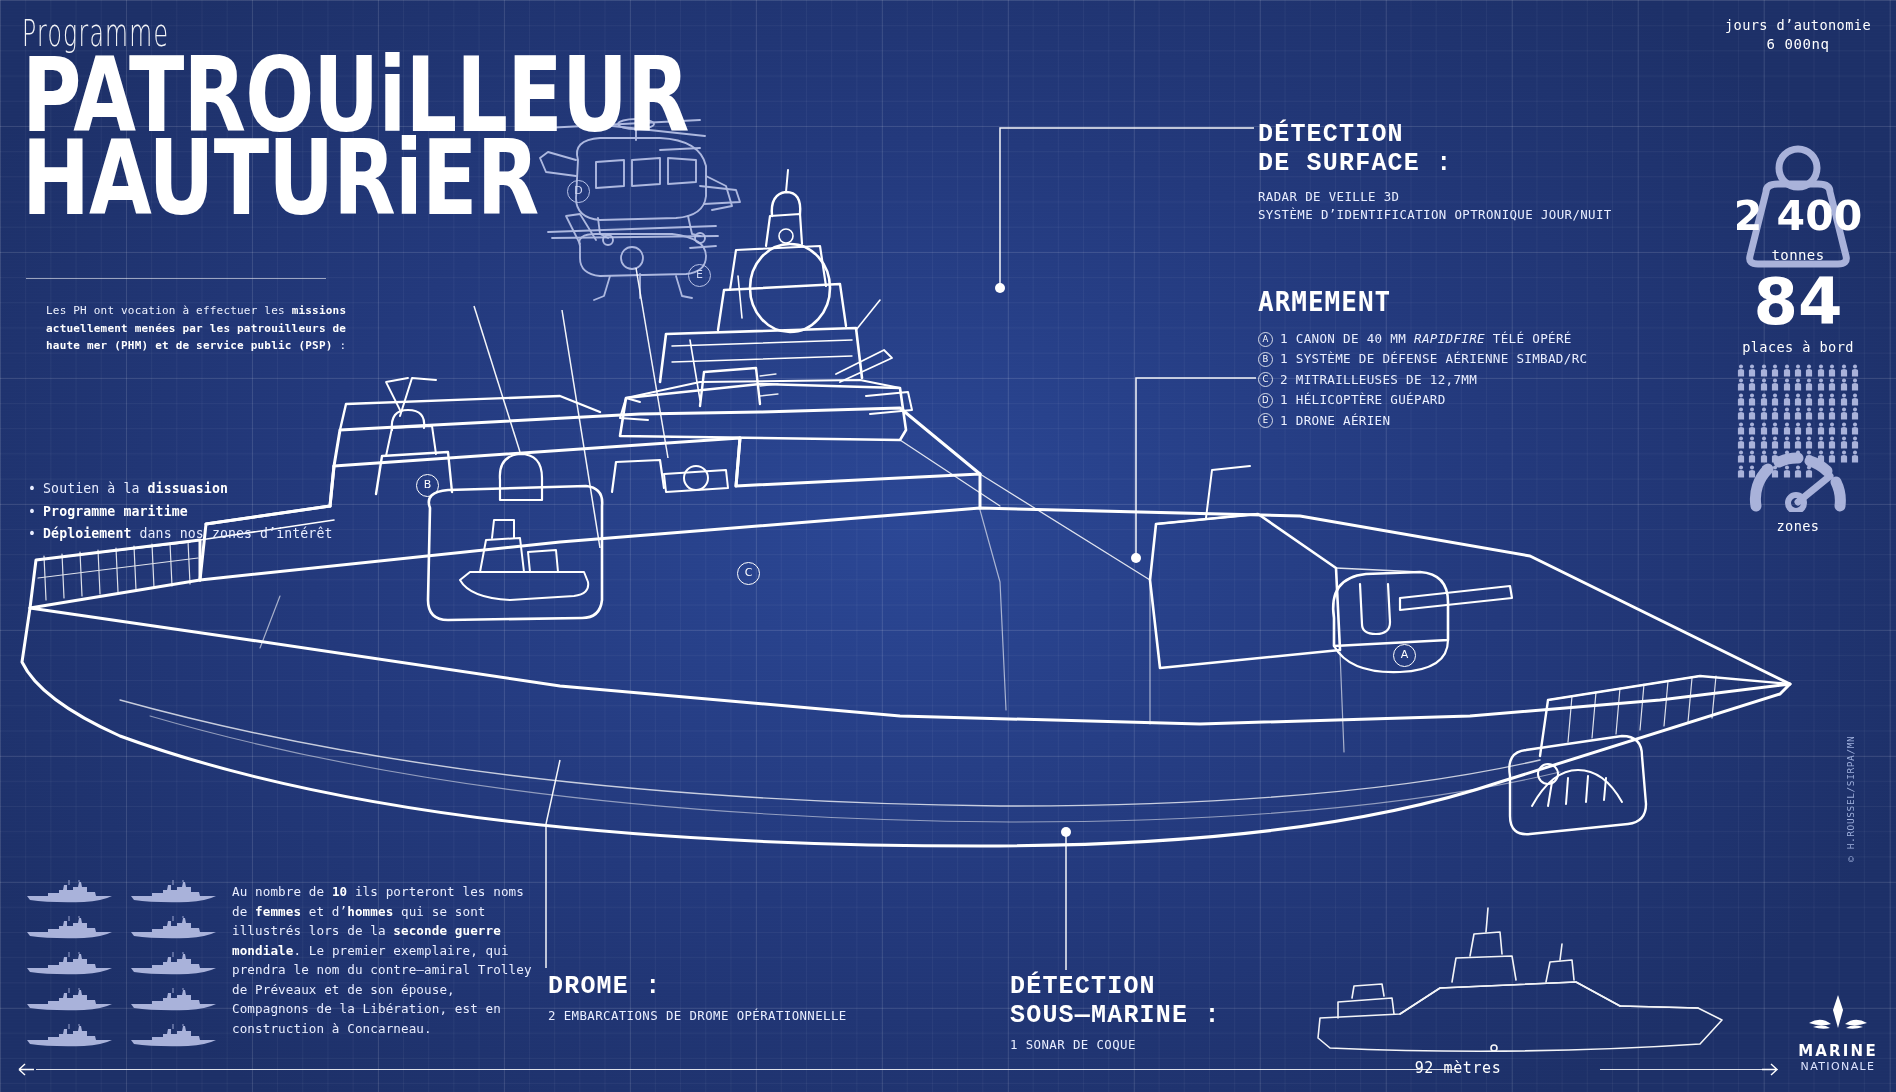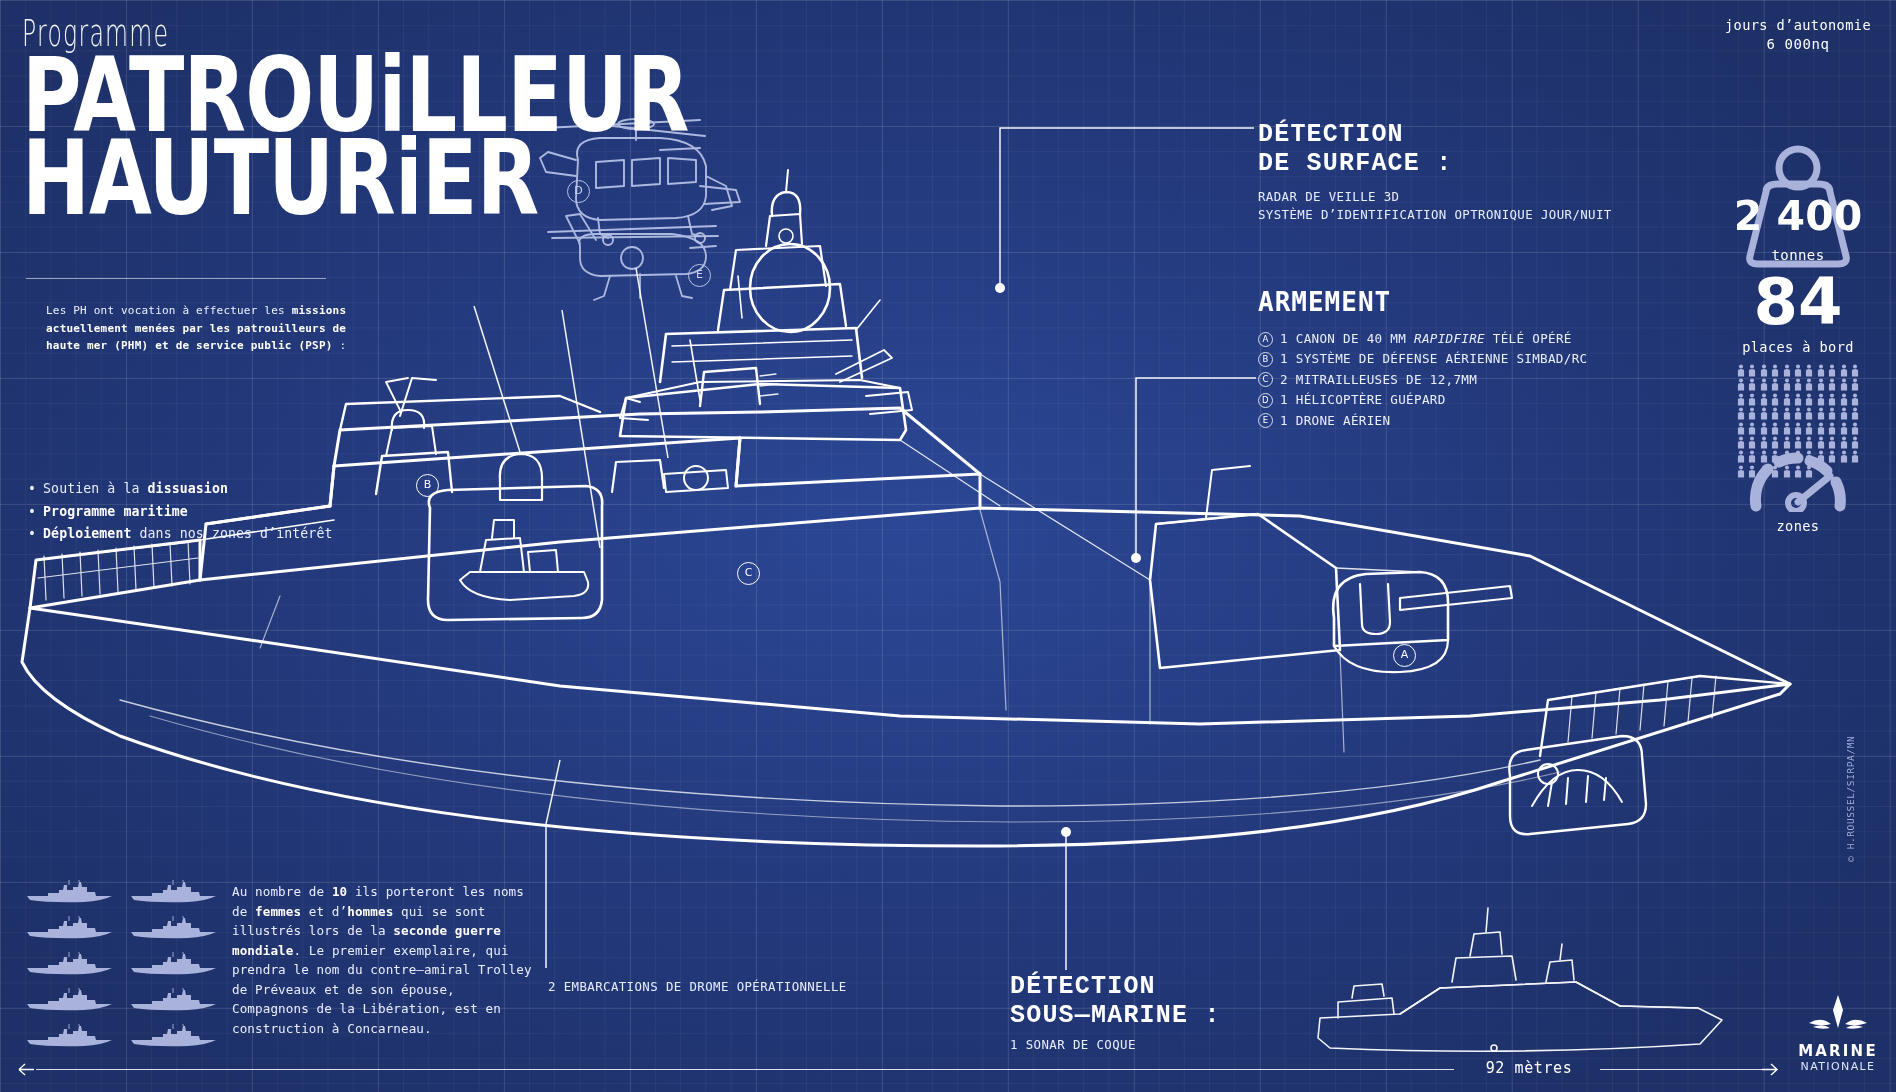--- a/index.html
+++ b/index.html
@@ -156,21 +156,21 @@
     color:#e9edff; font-size:12.6px; line-height:1.55; letter-spacing:.1px;
   }
   #note b { font-weight:bold; color:#fff; }
 
   
   #scale { position:absolute; left:18px; top:1058px; width:1760px; height:22px; }
   #scale .line { position:absolute; top:11px; height:1px; background:rgba(255,255,255,.85); }
   #scale .lineL { left:18px; width:1418px; }
   #scale .lineR { left:1582px; width:178px; }
   #scale .lbl {
-    position:absolute; left:1436px; top:1px; width:150px; text-align:center;
+    position:absolute; left:1365px; top:1px; width:150px; text-align:center;
     color:#fff; font-size:15px; letter-spacing:.6px;
   }
   #scale .arrow { position:absolute; top:3px; width:17px; height:17px; }
 
   
   #credit {
     position:absolute; left:1845px; top:862px;
     color:#9fb0dd; font-size:9.5px; letter-spacing:.6px;
     transform:rotate(-90deg); transform-origin:left top;
     white-space:nowrap;
@@ -447,20 +447,21 @@
         <span>1 HÉLICOPTÈRE GUÉPARD</span>
       </div>
       <div class="arm-row">
         <span class="keytag">E</span>
         <span>1 DRONE AÉRIEN</span>
       </div>
     </div>
   </div>
 
   <div id="c-drome">
+    <div class="callout-title">DROME :</div>
     <div class="callout-sub">2 EMBARCATIONS DE DROME OPÉRATIONNELLE</div>
   </div>
 
   <div id="c-sousmarine">
     <div class="callout-title">
       <div>DÉTECTION</div>
       <div>SOUS—MARINE :</div>
     </div>
     <div class="callout-sub">1 SONAR DE COQUE</div>
   </div>

